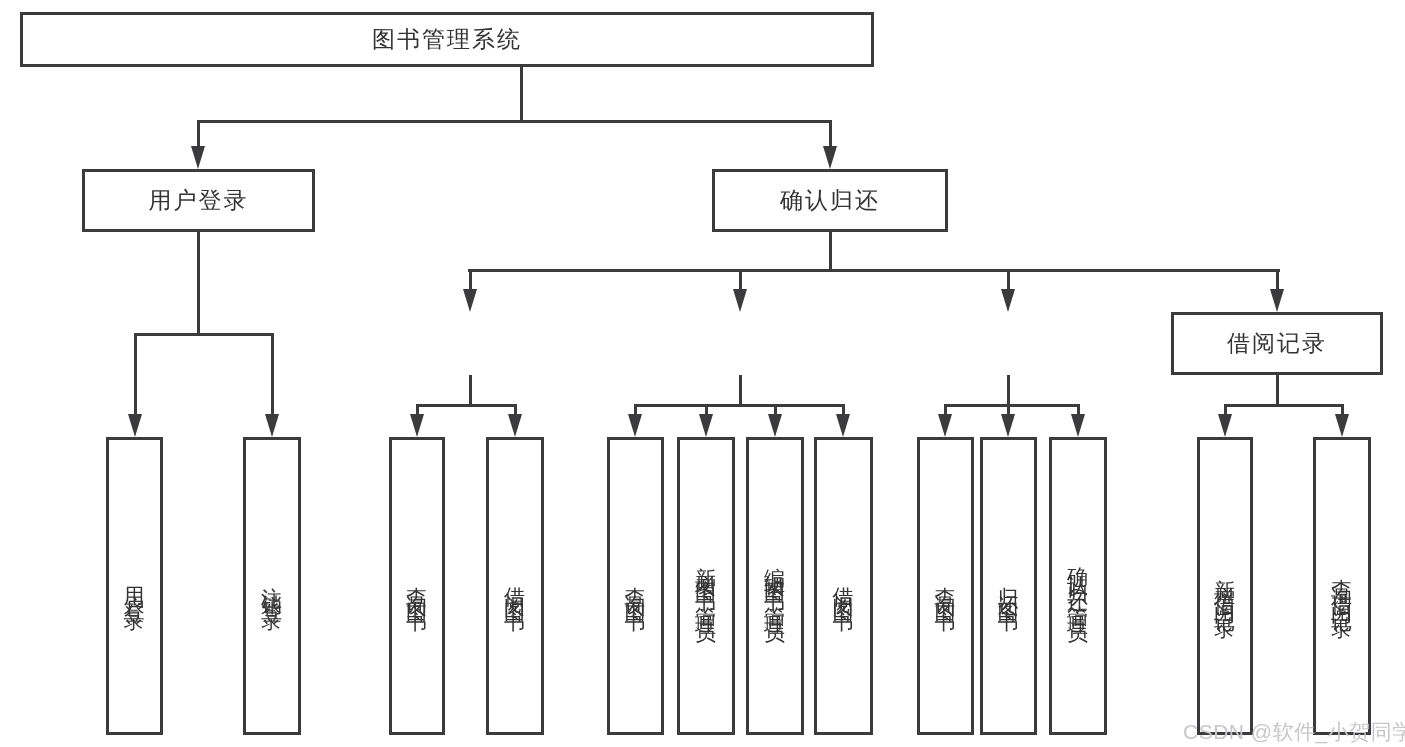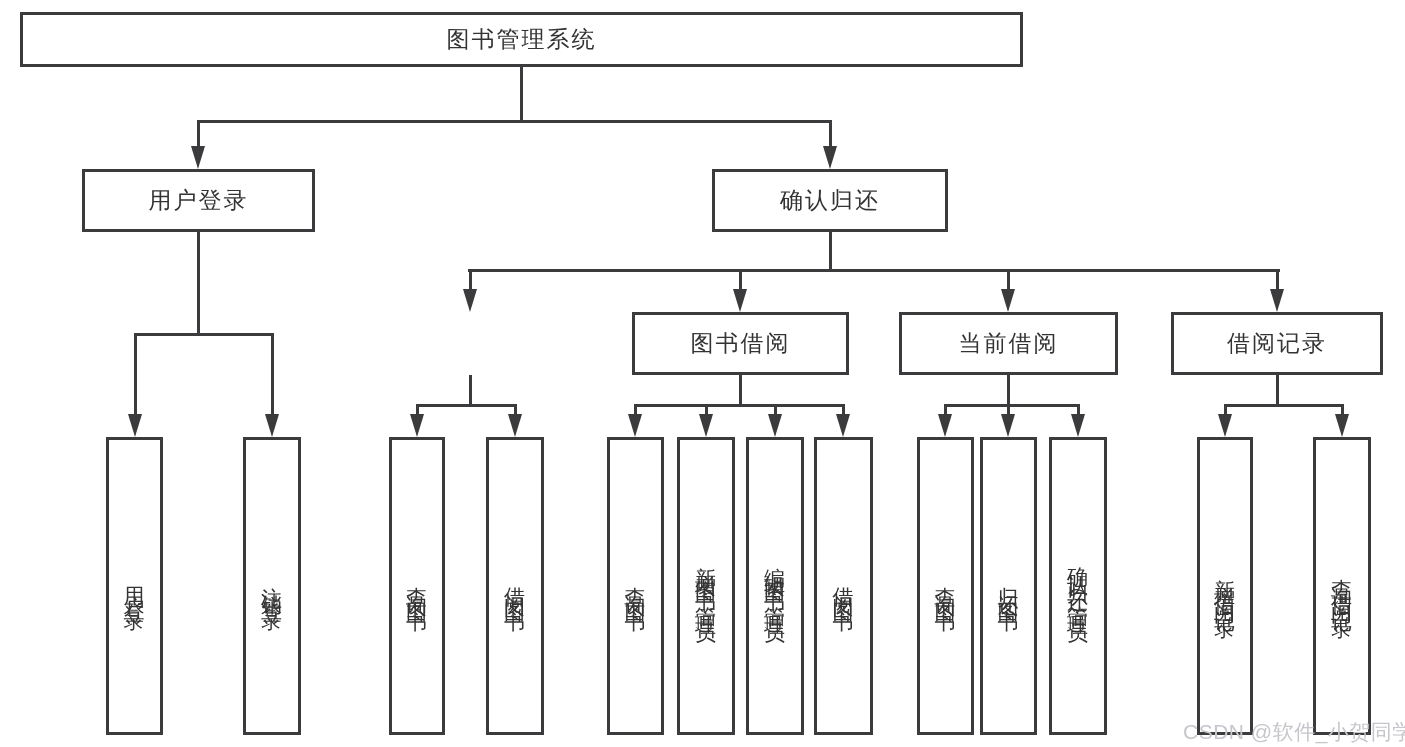--- a/index.html
+++ b/index.html
@@ -63,21 +63,21 @@
     color: var(--watermark);
     white-space: nowrap;
     z-index: 5;
   }
 </style>
 </head>
 <body>
 
 <div class="canvas">
 
-  <div class="box h" style="left:20px;top:12px;width:1003px;height:55px">
+  <div class="box h" style="left:20px;top:12px;width:854px;height:55px">
     <span>图书管理系统</span>
   </div>
 
   <div class="vl" style="left:520px;top:67px;height:56px"></div>
   <div class="hl" style="left:197px;top:120px;width:635px"></div>
   <div class="vl" style="left:197px;top:120px;height:28px"></div>
   <div class="arrow" style="left:191px;top:146px"></div>
   <div class="vl" style="left:829px;top:120px;height:28px"></div>
   <div class="arrow" style="left:823px;top:146px"></div>
 
@@ -99,26 +99,20 @@
   <div class="hl" style="left:468px;top:269px;width:812px"></div>
   <div class="vl" style="left:469px;top:269px;height:22px"></div>
   <div class="arrow" style="left:463px;top:289px"></div>
   <div class="vl" style="left:739px;top:269px;height:22px"></div>
   <div class="arrow" style="left:733px;top:289px"></div>
   <div class="vl" style="left:1007px;top:269px;height:22px"></div>
   <div class="arrow" style="left:1001px;top:289px"></div>
   <div class="vl" style="left:1276px;top:269px;height:22px"></div>
   <div class="arrow" style="left:1270px;top:289px"></div>
 
-  <div class="box h" style="left:632px;top:312px;width:217px;height:63px">
-    <span>图书借阅</span>
-  </div>
-  <div class="box h" style="left:899px;top:312px;width:219px;height:63px">
-    <span>当前借阅</span>
-  </div>
   <div class="box h" style="left:1171px;top:312px;width:212px;height:63px">
     <span>借阅记录</span>
   </div>
 
   <div class="vl" style="left:469px;top:375px;height:32px"></div>
   <div class="hl" style="left:416px;top:404px;width:101px"></div>
   <div class="vl" style="left:416px;top:404px;height:12px"></div>
   <div class="arrow" style="left:410px;top:414px"></div>
   <div class="vl" style="left:514px;top:404px;height:12px"></div>
   <div class="arrow" style="left:508px;top:414px"></div>

